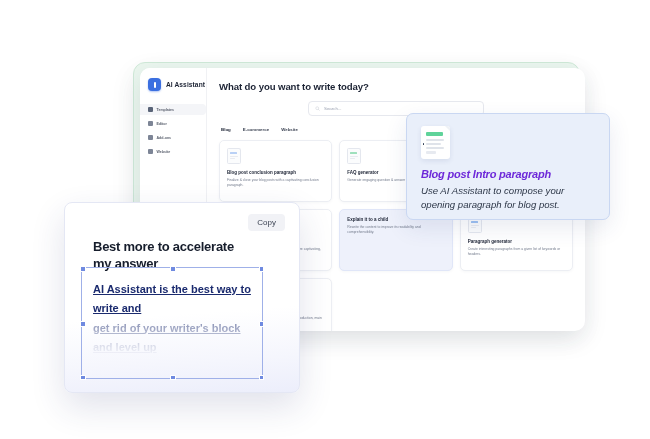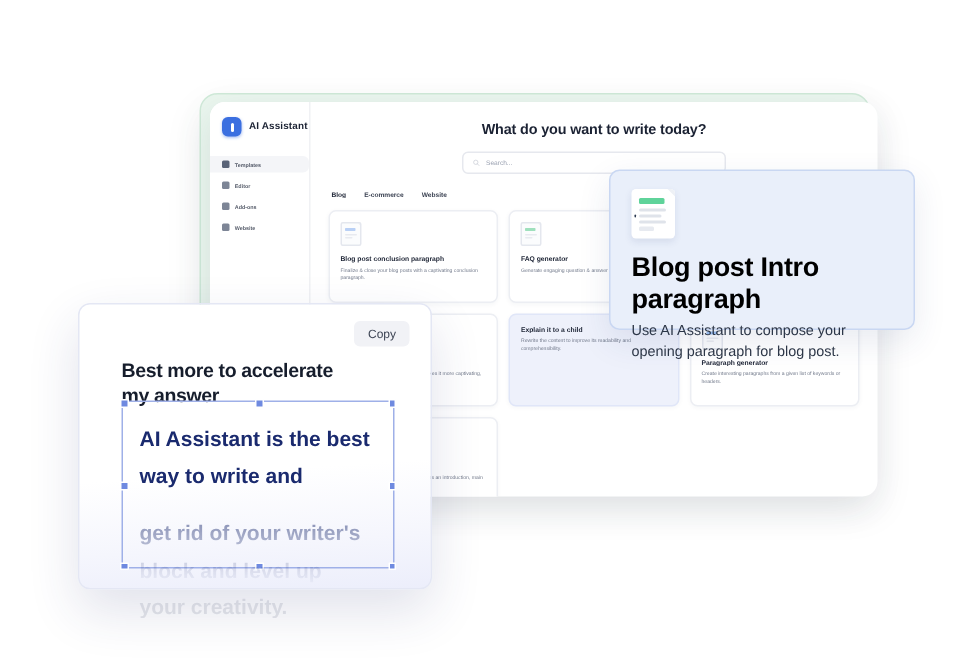--- a/index.html
+++ b/index.html
@@ -50,21 +50,21 @@
   }
   .nav-item.active .nav-ico{background:#5a6478;}
   .nav-label{
     font-size:3.6px;color:#3d4454;font-weight:600;white-space:nowrap;
     filter:blur(.35px);opacity:.85;
   }
 
   
   .main{flex:1;min-width:0;padding:11px 12px 0 12px;position:relative;}
   .headline{
-    text-align:center;font-size:9.6px;font-weight:700;color:#1b2233;
+    text-align:left;font-size:9.6px;font-weight:700;color:#1b2233;
     margin:2px 0 9px 0;letter-spacing:-.1px;
   }
   .search-row{display:flex;justify-content:center;margin-bottom:11px;}
   .search-box{
     width:162px;height:13px;border:1px solid #e6e8ee;border-radius:4px;
     background:#fff;display:flex;align-items:center;gap:4px;padding:0 6px;
   }
   .search-ico{flex:0 0 5px;opacity:.45;display:block;}
   .search-ph{font-size:4.4px;color:#9aa1b1;filter:blur(.25px);}
 
@@ -119,26 +119,26 @@
     border-width:0 7px 7px 0;border-style:solid;
     border-color:transparent #eef1f6 transparent transparent;
   }
   .ci-band{position:absolute;left:5px;border-radius:1px;}
   .cb-green{top:6px;width:17px;height:4px;background:#5fd39a;}
   .cb1{top:13px;width:18px;height:1.6px;background:#dfe3ea;}
   .cb2{top:17px;width:15px;height:1.6px;background:#dfe3ea;}
   .cb3{top:21px;width:18px;height:1.6px;background:#dfe3ea;}
   .cb4{top:25px;width:10px;height:2.6px;background:#e7eaf0;}
   .ci-dot{position:absolute;left:1.5px;top:17px;width:1.6px;height:1.6px;border-radius:50%;background:#2d3b52;}
-  .callout-title{font-size:18px;font-weight:700;color:#000000;margin:0 0 4px 0;letter-spacing:-.2px;}
-  .callout-desc{font-size:9.6px;color:#2c3647;line-height:1.42;}
+  .callout-title{font-size:11px;font-weight:700;color:#6d28d9;margin:0 0 4px 0;letter-spacing:-.2px;font-style:italic;}
+  .callout-desc{font-size:9.6px;color:#2c3647;line-height:1.42;font-style:italic;}
 
   
   .editor{
-    position:absolute;left:52px;top:202px;width:234px;height:189px;
+    position:absolute;left:64px;top:202px;width:234px;height:189px;
     background:linear-gradient(176deg,#ffffff 0%,#ffffff 58%,#f5f6fd 82%,#eceefb 100%);
     border:1px solid #e4e7f4;border-radius:8px;
     box-shadow:0 14px 34px rgba(40,50,110,.14);overflow:hidden;
   }
   .copy-row{display:flex;justify-content:flex-end;padding:11px 14px 0 0;}
   .copy-btn{
     background:#f1f2f6;border:none;border-radius:4px;
     font-size:8px;color:#3d4454;font-family:inherit;
     padding:4px 9px;cursor:pointer;
   }
@@ -154,26 +154,26 @@
   .handle{
     position:absolute;width:3.5px;height:3.5px;background:#6f8ae0;
     border:1px solid #ffffff;border-radius:.5px;
   }
   .h-tl{left:-2px;top:-2px;} .h-tm{left:calc(50% - 2px);top:-2px;} .h-tr{right:-2px;top:-2px;}
   .h-ml{left:-2px;top:calc(50% - 2px);} .h-mr{right:-2px;top:calc(50% - 2px);}
   .h-bl{left:-2px;bottom:-2px;} .h-bm{left:calc(50% - 2px);bottom:-2px;} .h-br{right:-2px;bottom:-2px;}
 
   .sel-text{
     position:absolute;left:93px;top:280px;width:162px;
-    font-size:14px;font-weight:700;color:#1a2a6e;line-height:1.75;
+    font-size:11px;font-weight:700;color:#1a2a6e;line-height:1.75;text-decoration:underline;
   }
   .sel-text .l1,.sel-text .l2{display:block;}
   .sel-text .l3{display:block;opacity:.55;
     -webkit-mask-image:linear-gradient(to bottom,#000 0%,rgba(0,0,0,.25) 70%,transparent 100%);
-    mask-image:linear-gradient(to bottom,#000 0%,rgba(0,0,0,.25) 70%,transparent 100%);margin-top:14px;}
+    mask-image:linear-gradient(to bottom,#000 0%,rgba(0,0,0,.25) 70%,transparent 100%);}
   .sel-text .l4{display:block;opacity:.16;color:#5b6480;font-weight:600;}
 </style>
 </head>
 <body>
 
 <div class="green-panel"></div>
 
 <div class="app-window">
 
   <div class="sidebar">
@@ -323,14 +323,13 @@
   <span class="handle h-ml"></span>
   <span class="handle h-mr"></span>
   <span class="handle h-bl"></span>
   <span class="handle h-bm"></span>
   <span class="handle h-br"></span>
 </div>
 
 <div class="sel-text">
   <span class="l1">AI Assistant is the best way to write and</span>
   <span class="l3">get rid of your writer's block and level up</span>
-  <span class="l4">your creativity.</span>
 </div>
 
 </body></html>

